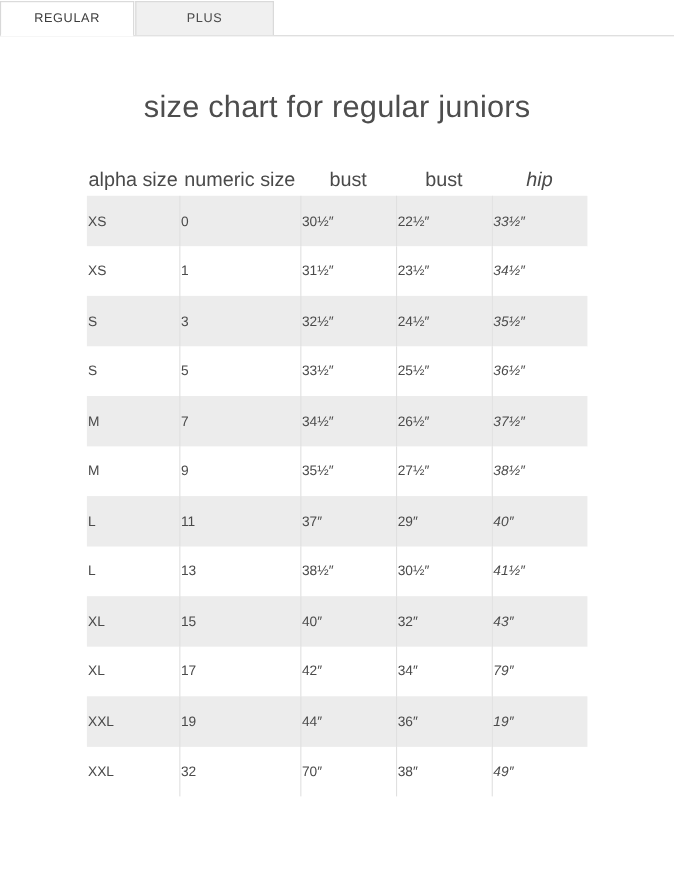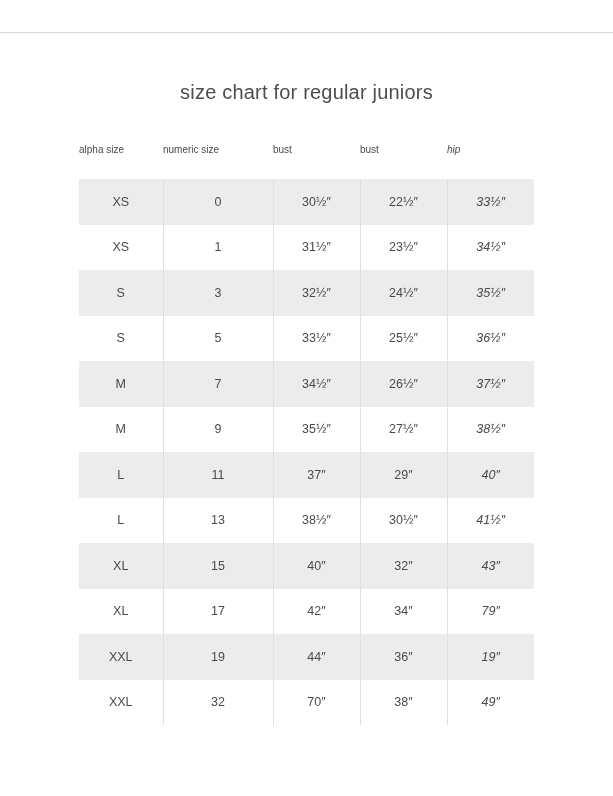--- a/index.html
+++ b/index.html
@@ -52,60 +52,60 @@
     content: "";
     position: absolute;
     left: 0; right: 0; bottom: -1px;
     height: 2px;
     background: #ffffff;
   }
 
   
   .chart-title {
     text-align: center;
-    font-size: 20px;
+    font-size: 28px;
     font-weight: 400;
     color: #4d4d4d;
     margin: 48px 0 30px 0;
     letter-spacing: 0.2px;
   }
 
   
   .table-wrap {
     width: 455px;
     margin: 0 auto;
   }
   table.size-chart {
     border-collapse: collapse;
     width: 100%;
     table-layout: fixed;
   }
   table.size-chart th {
-    font-size: 10px;
+    font-size: 18px;
     font-weight: 400;
     color: #4a4a4a;
-    text-align: left;
-    padding: 10px 0 24px 0;
+    text-align: center;
+    padding: 10px 0 4px 0;
     background: #ffffff;
     border: none;
   }
   table.size-chart th.col-alpha,
   table.size-chart td.col-alpha { width: 84px; }
   table.size-chart th.col-numeric,
   table.size-chart td.col-numeric { width: 110px; }
   table.size-chart th.col-bust,
   table.size-chart td.col-bust { width: 87px; }
   table.size-chart th.col-waist,
   table.size-chart td.col-waist { width: 87px; }
   table.size-chart th.col-hip,
   table.size-chart td.col-hip { width: 87px; font-style: italic; }
 
   table.size-chart td {
     font-size: 12.5px;
-    text-align: center;
+    text-align: left;
     height: 43.5px;
     color: #4a4a4a;
     border: none;
     border-right: 1px solid #e2e2e2;
   }
   table.size-chart td:last-child { border-right: none; }
   table.size-chart th { border-right: none; }
   table.size-chart tbody tr.shaded td {
     background: #ececec;
   }
@@ -113,20 +113,22 @@
     background: #ffffff;
   }
   
   table.size-chart tbody td { border-right: 1px solid #e0e0e0; }
   table.size-chart tbody td:last-child { border-right: none; }
 </style>
 </head>
 <body>
 
 <div class="tab-bar">
+  <div class="tab tab-regular active">REGULAR</div>
+  <div class="tab tab-plus">PLUS</div>
 </div>
 
 <h1 class="chart-title">size chart for regular juniors</h1>
 
 <div class="table-wrap">
   <table class="size-chart">
     <thead>
       <tr>
         <th class="col-alpha">alpha size</th>
         <th class="col-numeric">numeric size</th>

